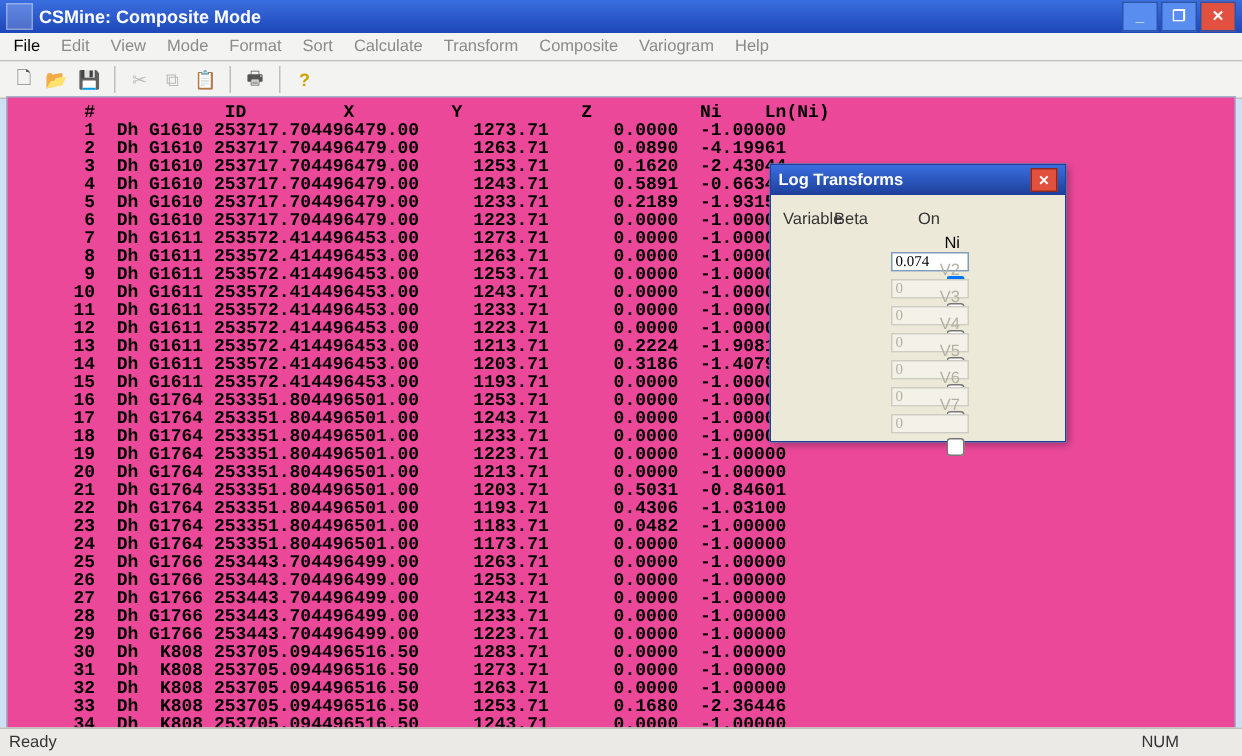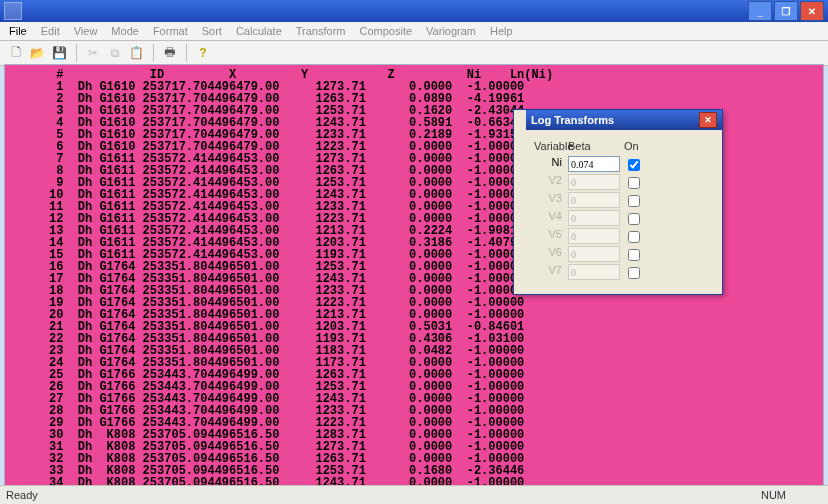--- a/index.html
+++ b/index.html
@@ -66,57 +66,57 @@
     display:flex;align-items:center;font-size:11px;color:#333;
     padding:0 6px;
   }
   .statusbar .spacer{flex:1;}
   
   .dialog{
     position:absolute;
     left:513px;top:109px;width:196px;
     background:#ece9d8;border:1px solid #1d3f99;
     box-shadow:2px 2px 5px rgba(0,0,0,0.3);
-    padding-left:12px;
   }
   .dlgtitle{
     height:20px;background:linear-gradient(#3a6ee0,#1d3f99);
     color:#fff;font-weight:bold;font-size:11px;
     display:flex;align-items:center;padding:0 5px;
   }
   .dlgtitle .spacer{flex:1;}
   .dlgclose{width:16px;height:14px;background:#e25040;border:1px solid #8a2a20;
     color:#fff;font-size:9px;display:flex;align-items:center;justify-content:center;cursor:pointer;}
   .dlgbody{padding:10px 8px 12px 8px;display:flex;}
   .varcol{width:124px;}
   .hdrrow{display:flex;font-size:11px;color:#333;margin-bottom:4px;}
   .hdrrow .h1{width:34px;}
   .hdrrow .h2{width:56px;}
   .hdrrow .h3{width:24px;}
-  .varrow{display:flex;align-items:flex-start;height:17px;margin-bottom:1px;}
+  .varrow{display:flex;align-items:flex-end;height:17px;margin-bottom:1px;flex-direction:column;}
   .varrow .lab{width:28px;font-size:11px;text-align:right;padding-right:6px;}
   .varrow .lab.off{color:#b3b0a4;}
   .betainput{
     width:46px;height:14px;font-size:10px;padding:0 2px;
     border:1px solid #7f9db9;background:#fff;color:#000;font-family:Tahoma;
   }
   .betainput:disabled{background:#f4f2e8;color:#b3b0a4;border-color:#cfcdc2;}
   .chk{width:12px;height:12px;margin-left:8px;}
   .btncol{width:60px;padding-top:70px;}
   .dlgbtn{
     width:56px;height:20px;margin-bottom:6px;
     background:#ece9d8;border:1px solid #888;border-radius:2px;
     font-size:11px;cursor:pointer;display:flex;align-items:center;justify-content:center;
   }
 </style>
 </head>
 <body>
 
 <div class="titlebar">
   <div class="icon"></div>
+  <span>CSMine: Composite Mode</span>
   <div class="spacer"></div>
   <div class="winbtn">_</div>
   <div class="winbtn">❐</div>
   <div class="winbtn close">✕</div>
 </div>
 
 <div class="menubar">
   <span class="enabled">File</span>
   <span>Edit</span>
   <span>View</span>

